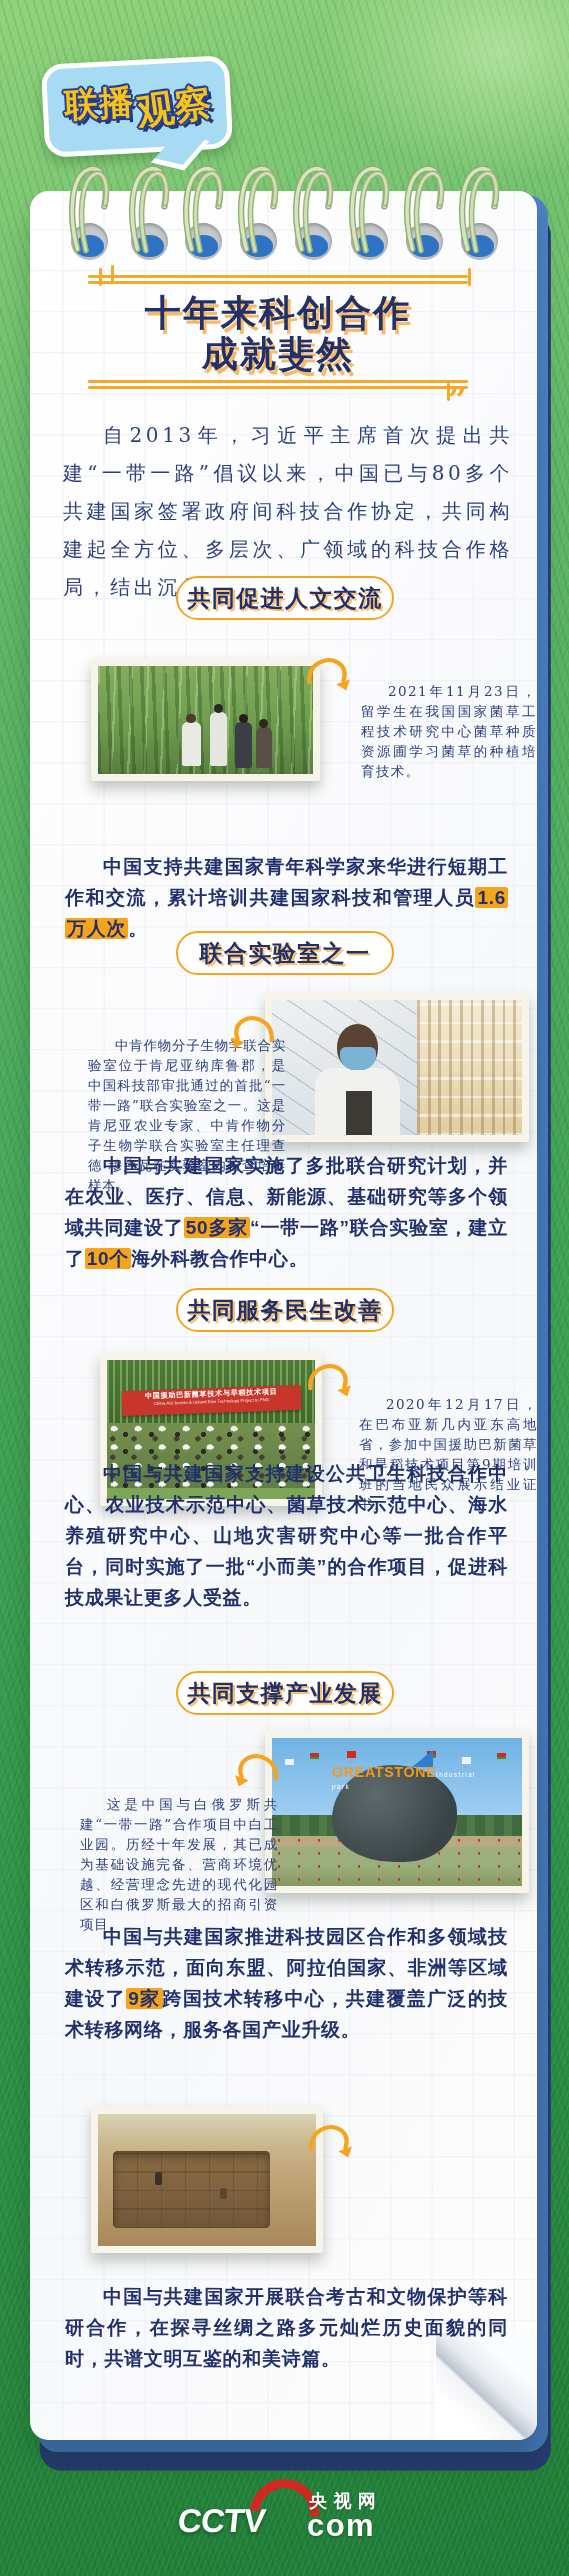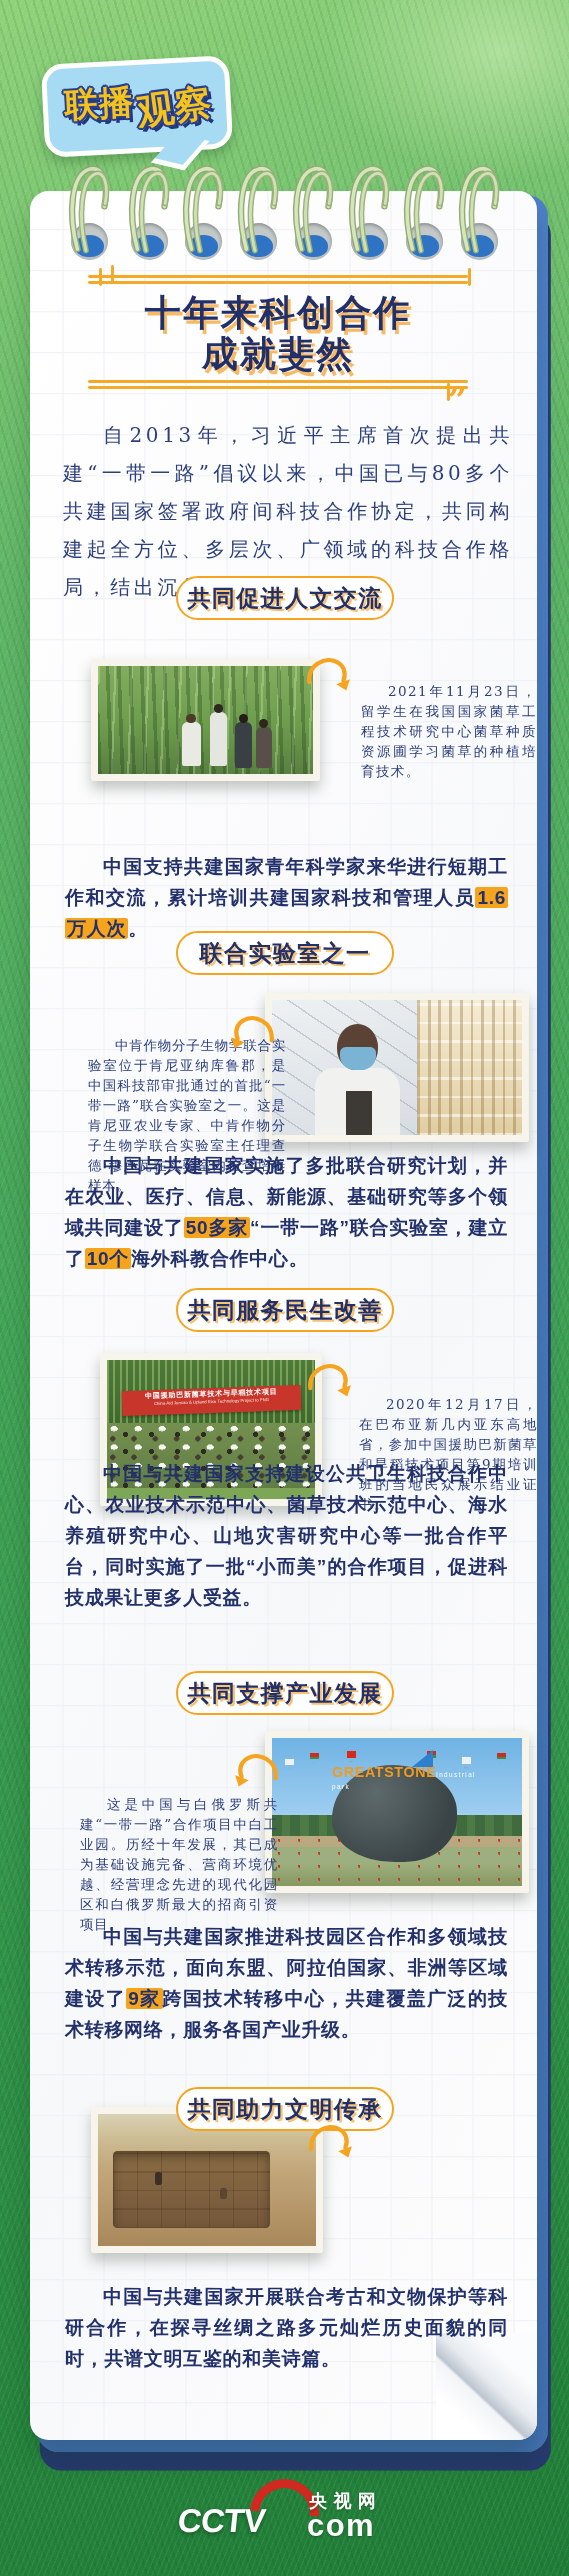--- a/index.html
+++ b/index.html
@@ -366,21 +366,20 @@
   </div>
   <svg class="arrow ar4" width="47" height="37" viewBox="0 0 66 52">
     <g transform="scale(-1,1) translate(-66,0)">
       <path d="M6,38 C4,12 30,2 45,10 C55,15 58,26 54,36" fill="none" stroke="#f6a41f" stroke-width="6" stroke-linecap="round"></path>
       <polygon points="58,50 44,41 63,34" fill="#f6a41f"></polygon>
     </g>
   </svg>
   <p class="anno an4">这是中国与白俄罗斯共建“一带一路”合作项目中白工业园。历经十年发展，其已成为基础设施完备、营商环境优越、经营理念先进的现代化园区和白俄罗斯最大的招商引资项目。</p>
   <p class="bodyp b4"><span>中国与共建国家推进科技园区合作和多领域技术转移示范，面向东盟、阿拉伯国家、非洲等区域建设了</span><span class="hl">9家</span><span>跨国技术转移中心，共建覆盖广泛的技术转移网络，服务各国产业升级。</span></p>
 
-  <div class="pill pill5">共同助力文明传承</div>
   <div class="photo photo5">
     <div class="ph ph5">
       <span class="pit"></span>
       <span class="dig1"></span>
       <span class="dig2"></span>
     </div>
   </div>
   <svg class="arrow ar5" width="47" height="37" viewBox="0 0 66 52">
     <path d="M6,38 C4,12 30,2 45,10 C55,15 58,26 54,36" fill="none" stroke="#f6a41f" stroke-width="6" stroke-linecap="round"></path>
     <polygon points="58,50 44,41 63,34" fill="#f6a41f"></polygon>

